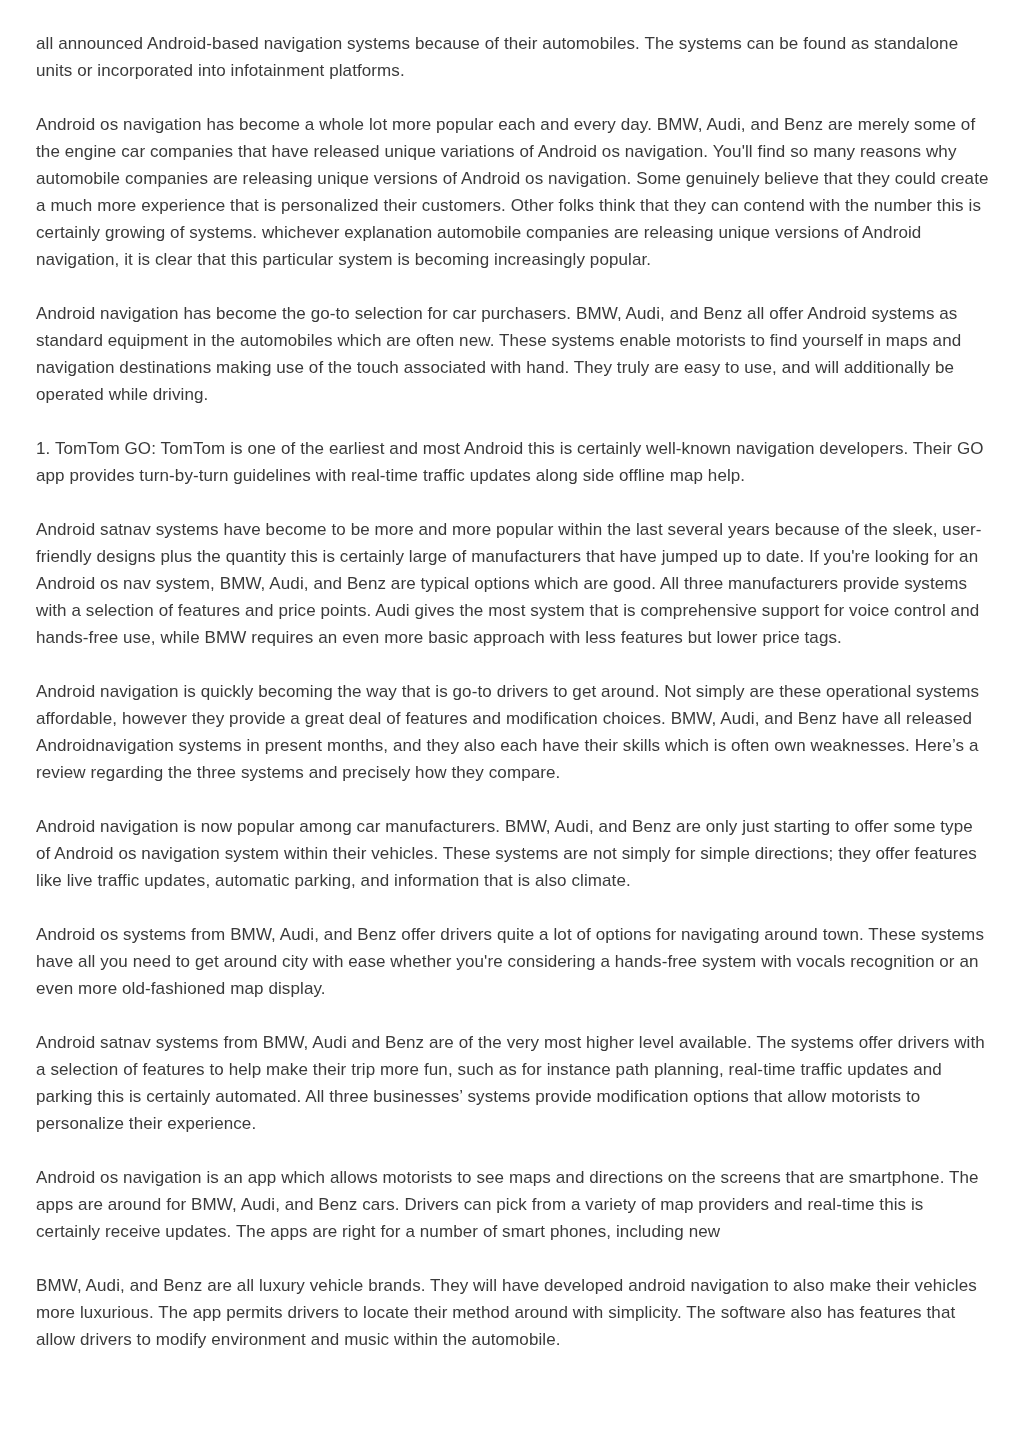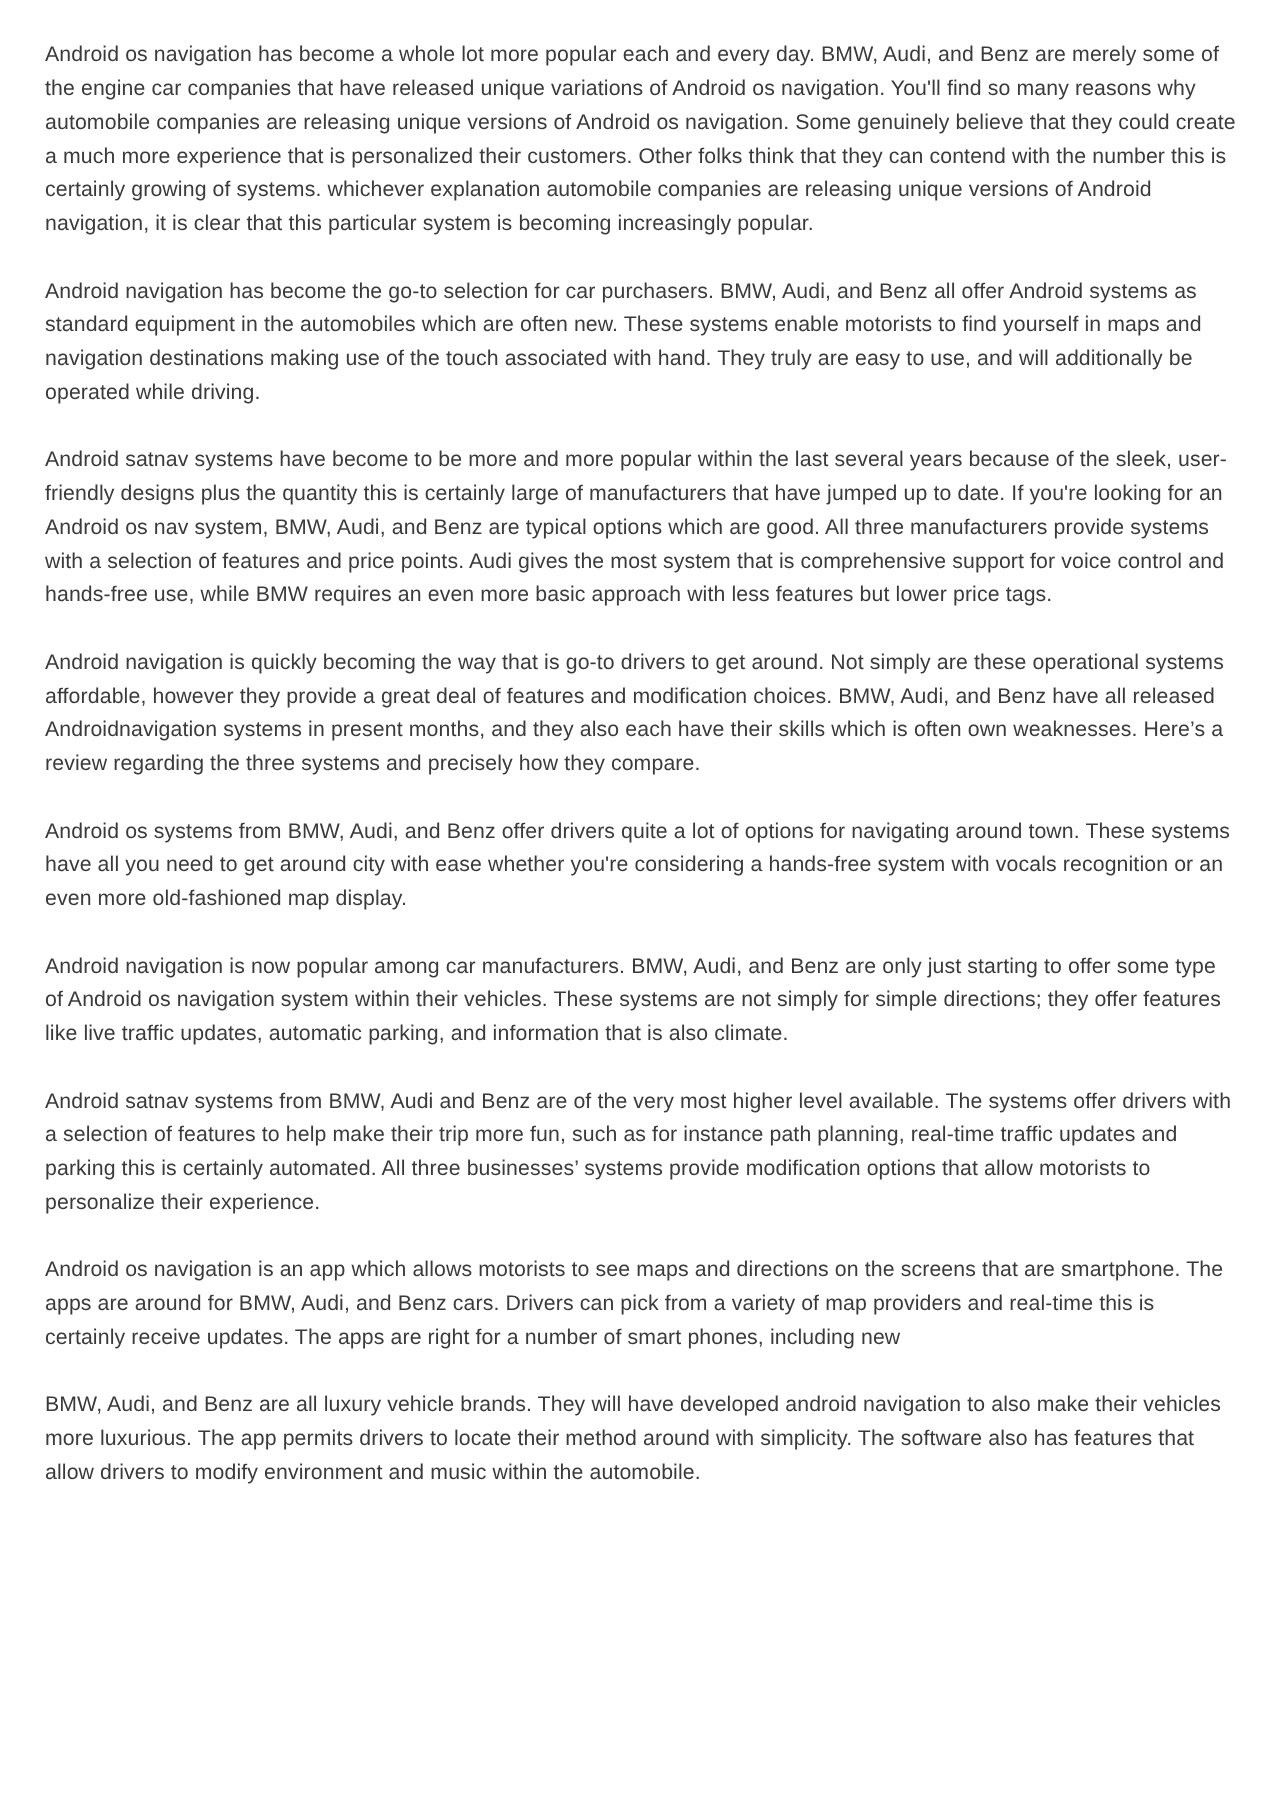--- a/index.html
+++ b/index.html
@@ -27,22 +27,24 @@
     font-weight: 400;
     color: #3a3a3a;
     letter-spacing: 0.1px;
     text-align: left;
   }
 </style>
 </head>
 <body>
 
 <div class="page">
+  <p class="para">all announced Android-based navigation systems because of their automobiles. The systems can be found as standalone units or incorporated into infotainment platforms.</p>
   <p class="para">Android os navigation has become a whole lot more popular each and every day. BMW, Audi, and Benz are merely some of the engine car companies that have released unique variations of Android os navigation. You'll find so many reasons why automobile companies are releasing unique versions of Android os navigation. Some genuinely believe that they could create a much more experience that is personalized their customers. Other folks think that they can contend with the number this is certainly growing of systems. whichever explanation automobile companies are releasing unique versions of Android navigation, it is clear that this particular system is becoming increasingly popular.</p>
   <p class="para">Android navigation has become the go-to selection for car purchasers. BMW, Audi, and Benz all offer Android systems as standard equipment in the automobiles which are often new. These systems enable motorists to find yourself in maps and navigation destinations making use of the touch associated with hand. They truly are easy to use, and will additionally be operated while driving.</p>
+  <p class="para">1. TomTom GO: TomTom is one of the earliest and most Android this is certainly well-known navigation developers. Their GO app provides turn-by-turn guidelines with real-time traffic updates along side offline map help.</p>
   <p class="para">Android satnav systems have become to be more and more popular within the last several years because of the sleek, user-friendly designs plus the quantity this is certainly large of manufacturers that have jumped up to date. If you're looking for an Android os nav system, BMW, Audi, and Benz are typical options which are good. All three manufacturers provide systems with a selection of features and price points. Audi gives the most system that is comprehensive support for voice control and hands-free use, while BMW requires an even more basic approach with less features but lower price tags.</p>
   <p class="para">Android navigation is quickly becoming the way that is go-to drivers to get around. Not simply are these operational systems affordable, however they provide a great deal of features and modification choices. BMW, Audi, and Benz have all released Androidnavigation systems in present months, and they also each have their skills which is often own weaknesses. Here’s a review regarding the three systems and precisely how they compare.</p>
+  <p class="para">Android navigation is now popular among car manufacturers. BMW, Audi, and Benz are only just starting to offer some type of Android os navigation system within their vehicles. These systems are not simply for simple directions; they offer features like live traffic updates, automatic parking, and information that is also climate.</p>
   <p class="para">Android os systems from BMW, Audi, and Benz offer drivers quite a lot of options for navigating around town. These systems have all you need to get around city with ease whether you're considering a hands-free system with vocals recognition or an even more old-fashioned map display.</p>
-  <p class="para">Android navigation is now popular among car manufacturers. BMW, Audi, and Benz are only just starting to offer some type of Android os navigation system within their vehicles. These systems are not simply for simple directions; they offer features like live traffic updates, automatic parking, and information that is also climate.</p>
   <p class="para">Android satnav systems from BMW, Audi and Benz are of the very most higher level available. The systems offer drivers with a selection of features to help make their trip more fun, such as for instance path planning, real-time traffic updates and parking this is certainly automated. All three businesses’ systems provide modification options that allow motorists to personalize their experience.</p>
   <p class="para">Android os navigation is an app which allows motorists to see maps and directions on the screens that are smartphone. The apps are around for BMW, Audi, and Benz cars. Drivers can pick from a variety of map providers and real-time this is certainly receive updates. The apps are right for a number of smart phones, including new</p>
   <p class="para">BMW, Audi, and Benz are all luxury vehicle brands. They will have developed android navigation to also make their vehicles more luxurious. The app permits drivers to locate their method around with simplicity. The software also has features that allow drivers to modify environment and music within the automobile.</p>
 </div>
 
 </body></html>

